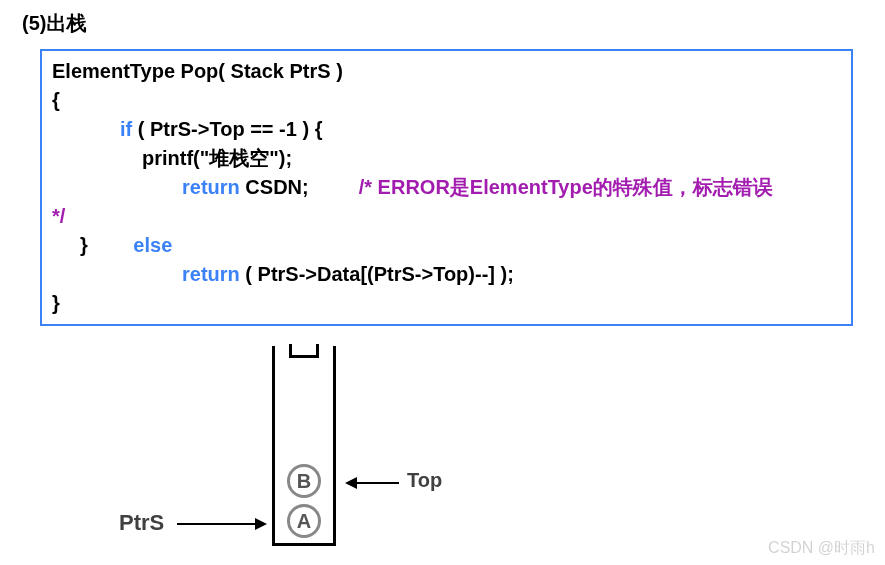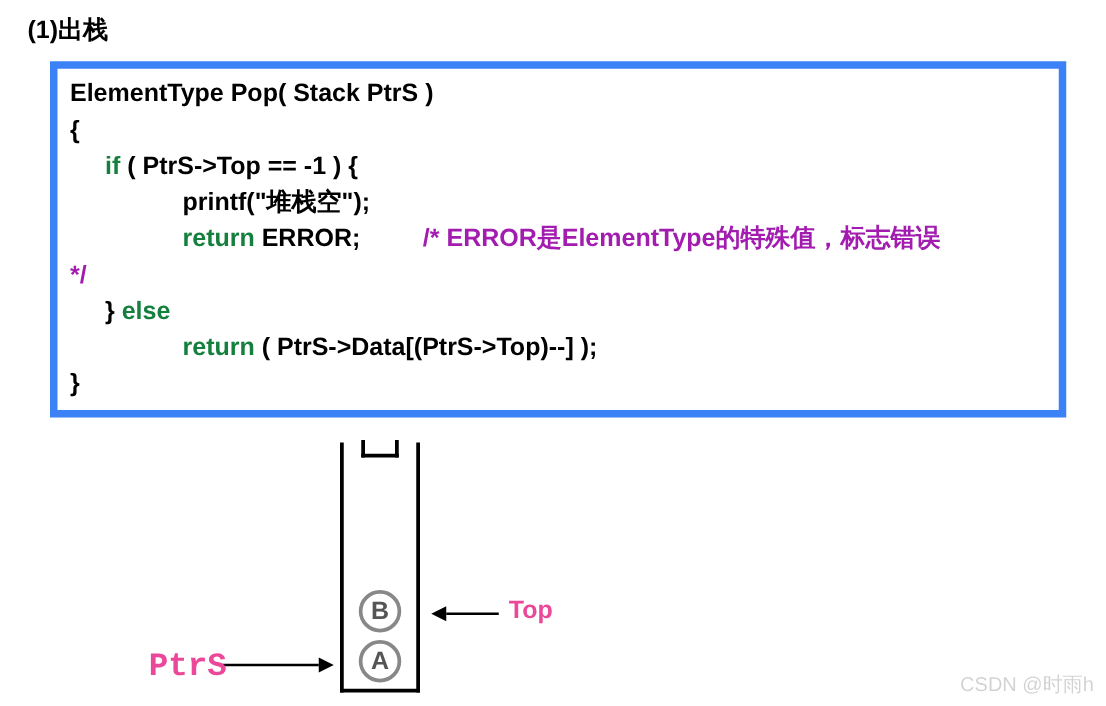--- a/index.html
+++ b/index.html
@@ -12,30 +12,30 @@
       padding: 10px 22px;
     }
     .heading {
       font-weight: bold;
       font-size: 20px;
       color: #000;
       margin-bottom: 12px;
       margin-left: 0px;
     }
     .code-box {
-      border: 6px solid #3b82f6;
+      border: 2px solid #3b82f6;
       padding: 6px 10px 6px 10px;
       margin: 0 10px 0 18px;
       font-family: Arial, sans-serif;
       font-size: 20px;
       font-weight: bold;
       line-height: 1.45;
       color: #000;
     }
-    .kw { color: #15803d; font-weight: bold; }
+    .kw { color: #3b82f6; font-weight: bold; margin-left: 40px; }
     .cmt { color: #a21caf; font-weight: bold; }
     .ind1 { padding-left: 28px; }
     .ind2 { padding-left: 90px; }
     .comment-line { white-space: nowrap; }
     .diagram {
       position: relative;
       width: 560px;
       height: 210px;
       margin: 20px auto 0 95px;
     }
@@ -95,47 +95,47 @@
     .arrow-head-r {
       width: 0; height: 0;
       border-top: 6px solid transparent;
       border-bottom: 6px solid transparent;
       border-left: 12px solid #000;
     }
     .lbl {
       position: absolute;
       font-size: 20px;
       font-weight: bold;
-      color: #ec4899;
+      color: #404040;
     }
     .lbl-top { left: 290px; top: 123px; font-family: Arial; }
-    .lbl-ptrs { left: 2px; top: 164px; font-family: Liberation Mono, monospace; font-size: 26px; text-align: center; }
+    .lbl-ptrs { left: 2px; top: 164px; font-family: Liberation Sans, sans-serif; font-size: 22px; text-align: center; }
     .watermark {
       position: absolute;
       right: 10px;
       bottom: 6px;
       font-size: 16px;
       color: rgba(0,0,0,0.18);
       font-family: Arial, "Microsoft YaHei", sans-serif;
     }
   </style>
 </head>
 <body>
 
-<div class="heading">(1)出栈</div>
+<div class="heading">(5)出栈</div>
 
 <div class="code-box">
   <div>ElementType Pop( Stack PtrS )</div>
   <div>{</div>
   <div class="ind1">
     <span class="kw">if</span><span> ( PtrS-&gt;Top == -1 ) {</span>
   </div>
   <div class="ind2">printf("堆栈空");</div>
   <div class="ind2 comment-line">
-    <span class="kw">return</span><span> ERROR;</span>&nbsp;&nbsp;&nbsp;&nbsp;&nbsp;&nbsp;&nbsp;&nbsp;&nbsp;<span class="cmt">/* ERROR是ElementType的特殊值，标志错误</span>
+    <span class="kw">return</span><span> CSDN;</span>&nbsp;&nbsp;&nbsp;&nbsp;&nbsp;&nbsp;&nbsp;&nbsp;&nbsp;<span class="cmt">/* ERROR是ElementType的特殊值，标志错误</span>
   </div>
   <div><span class="cmt">*/</span></div>
   <div class="ind1">
     <span>} </span><span class="kw">else</span>
   </div>
   <div class="ind2">
     <span class="kw">return</span><span> ( PtrS-&gt;Data[(PtrS-&gt;Top)--] );</span>
   </div>
   <div>}</div>
 </div>

